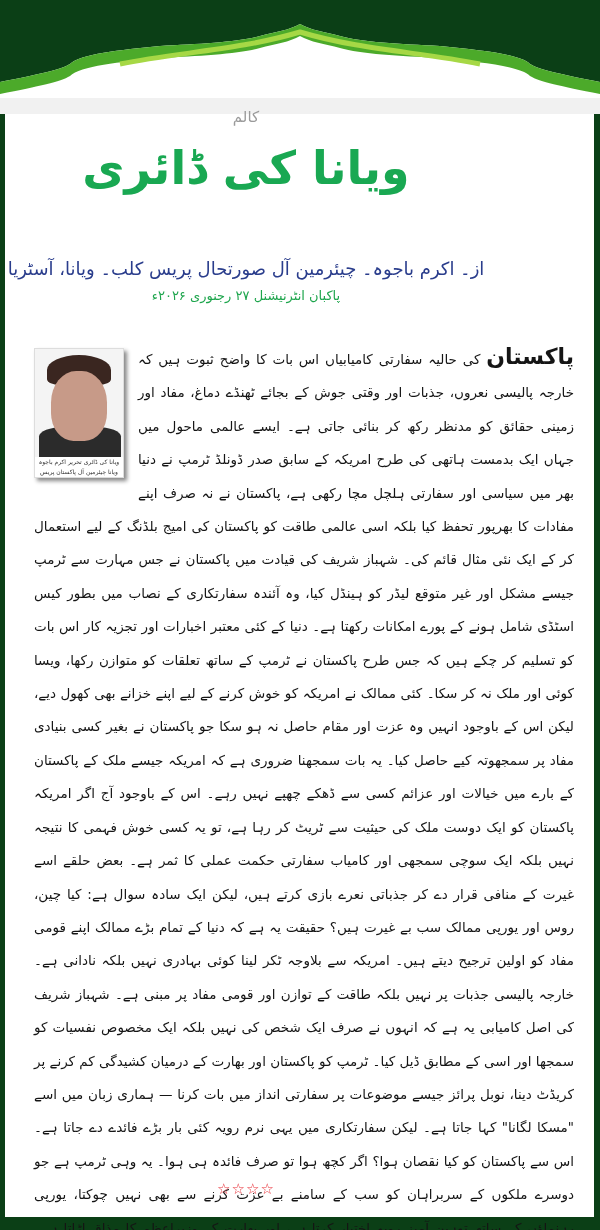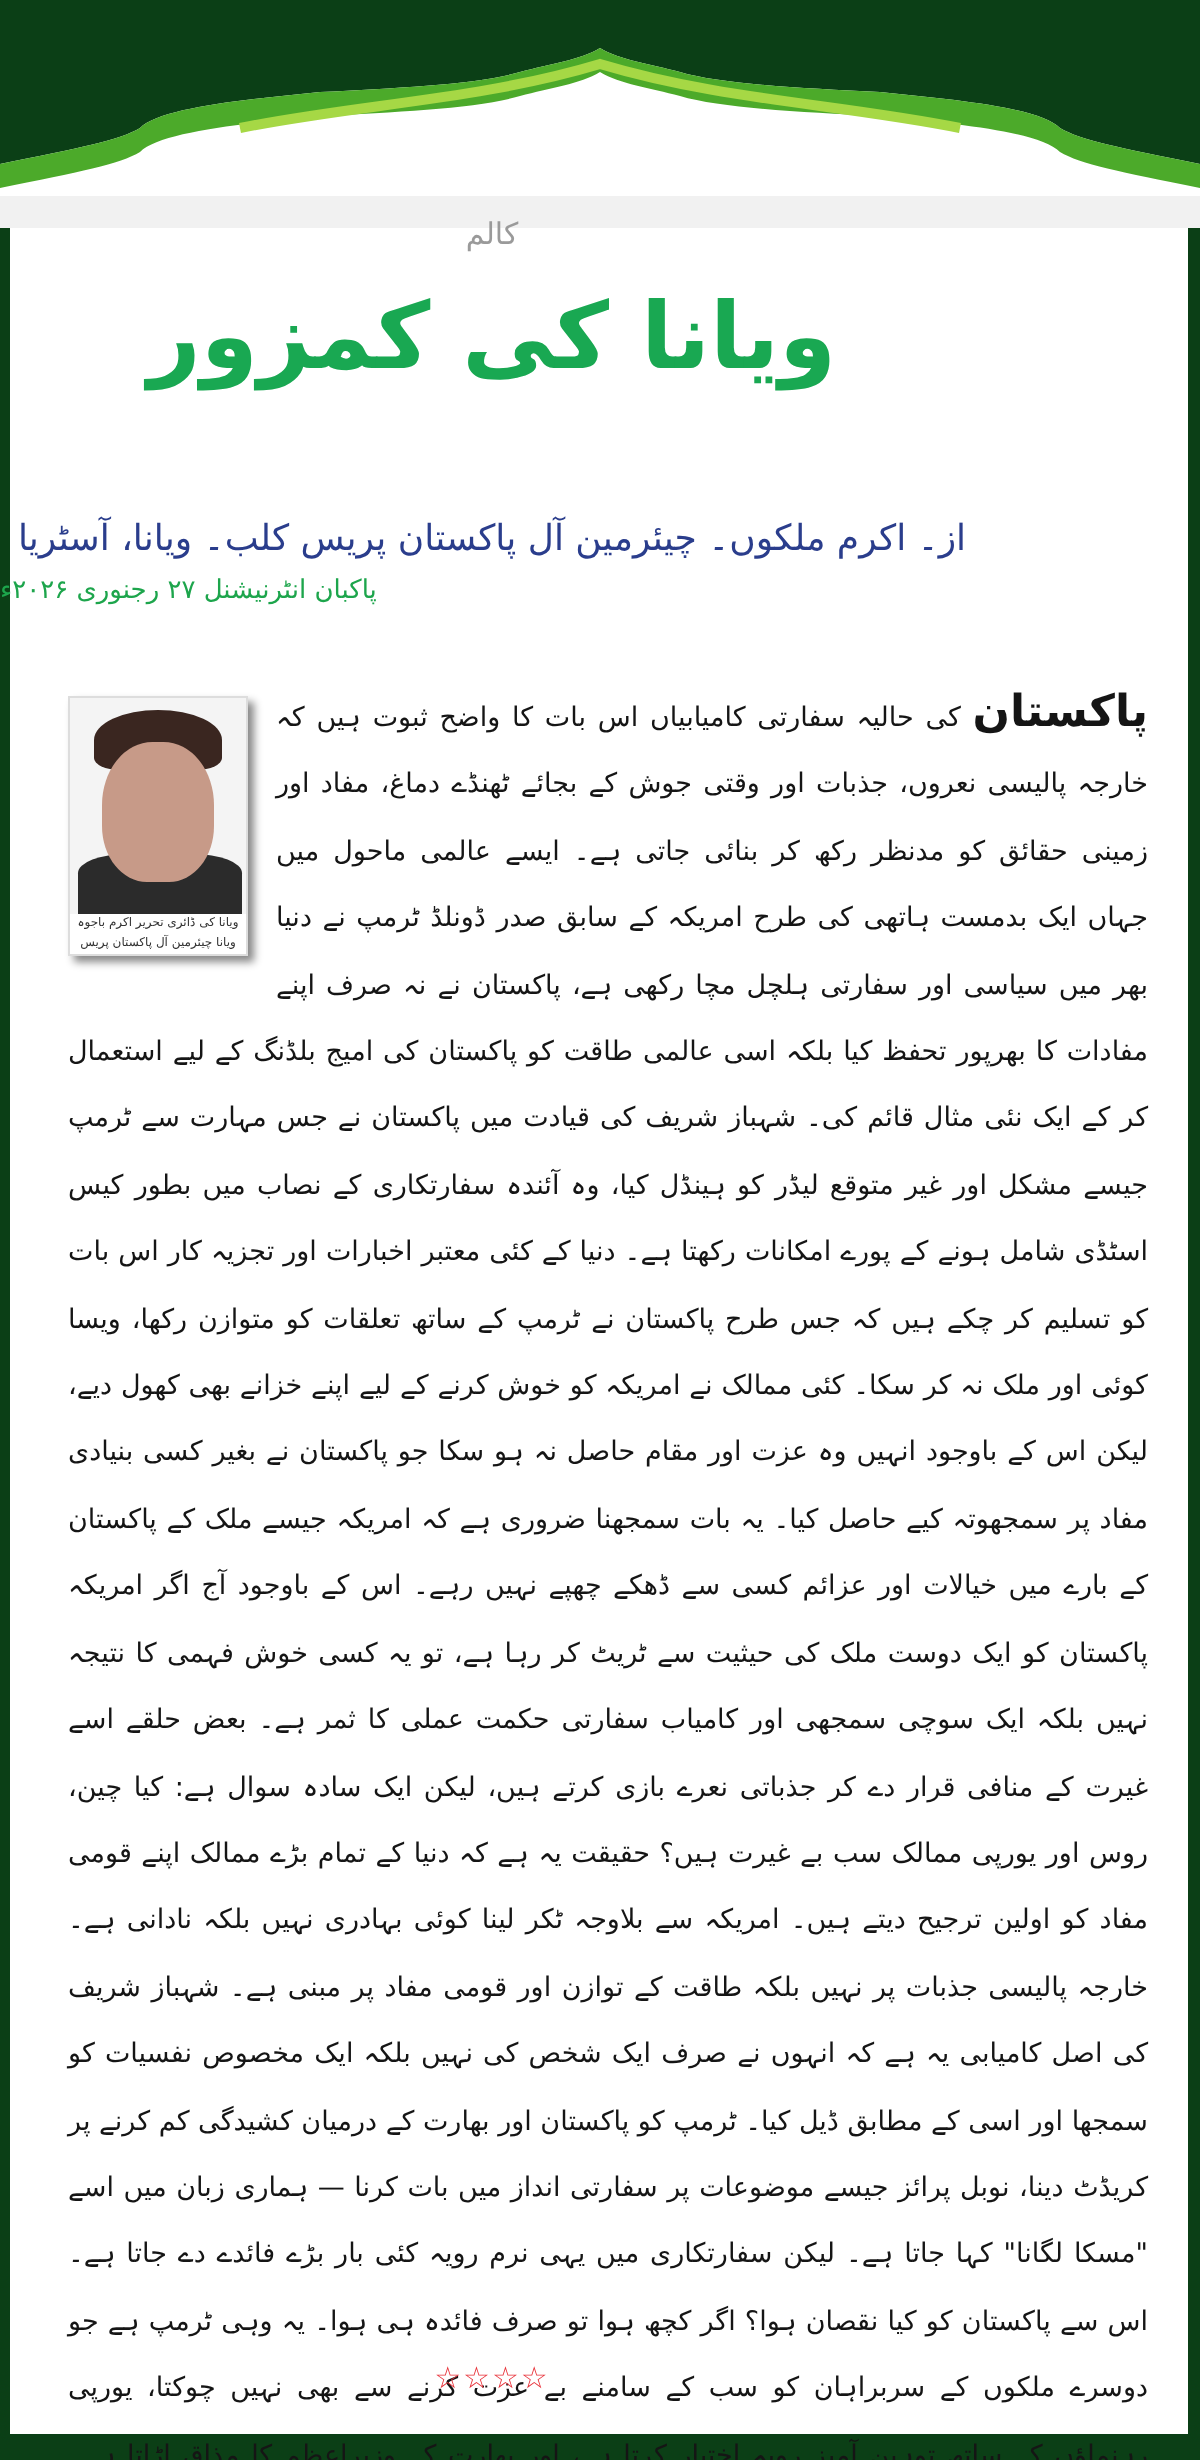--- a/index.html
+++ b/index.html
@@ -34,21 +34,21 @@
       text-align: center; color: #1f9a4a; font-size: 26px; font-weight: bold;
       font-family: "DejaVu Sans", sans-serif; line-height: 40px;
     }
     .byline {
       position: absolute; top: 258px; left: 0; width: 100%;
       text-align: center; color: #2a3d8c; font-size: 18px;
       font-family: "DejaVu Sans", sans-serif; direction: rtl;
     }
     .source {
       position: absolute; top: 288px; left: 0; width: 100%;
-      text-align: left; color: #1da54c; font-size: 13px;
+      text-align: center; color: #1da54c; font-size: 13px;
       font-family: "DejaVu Sans", sans-serif; direction: rtl;
     }
     .body {
       position: absolute; top: 340px; left: 34px; width: 540px;
       direction: rtl; text-align: justify;
       font-family: "DejaVu Sans", sans-serif; font-size: 13.5px; line-height: 33.4px;
       color: #151515;
     }
     .body .lead { font-size: 22px; font-weight: bold; }
     .photo {
@@ -88,22 +88,22 @@
   <div class="paper"></div>
 
   <svg class="arch" viewBox="0 0 600 90" preserveAspectRatio="none">
     <path d="M0,58 C40,50 60,46 70,40 C80,30 120,26 160,22 C200,20 240,18 260,12 C275,8 290,6 300,0 C310,6 325,8 340,12 C360,18 400,20 440,22 C480,26 520,30 530,40 C540,46 560,50 600,58 L600,90 L0,90 Z" fill="#ffffff"></path>
     <path d="M0,58 C40,50 60,46 70,40 C80,30 120,26 160,22 C200,20 240,18 260,12 C275,8 290,6 300,0 C310,6 325,8 340,12 C360,18 400,20 440,22 C480,26 520,30 530,40 C540,46 560,50 600,58 L600,70 C560,62 540,58 530,52 C520,42 480,38 440,34 C400,32 360,30 340,24 C325,20 310,18 300,12 C290,18 275,20 260,24 C240,30 200,32 160,34 C120,38 80,42 70,52 C60,58 40,62 0,70 Z" fill="#4caa2a"></path>
     <path d="M120,40 C180,28 240,26 300,8 C360,26 420,28 480,40" stroke="#a6d845" stroke-width="5" fill="none"></path>
     <path d="M0,74 L600,74 L600,90 L0,90 Z" fill="#f1f1f1"></path>
   </svg>
 
   <div class="label-kalam">کالم</div>
-  <div class="title-main">ویانا کی کمزور</div>
-  <div class="byline">از۔ اکرم ملکوں۔ چیئرمین آل پاکستان پریس کلب۔ ویانا، آسٹریا</div>
+  <div class="title-main">ویانا کی ڈائری</div>
+  <div class="byline">از۔ اکرم باجوہ۔ چیئرمین آل صورتحال پریس کلب۔ ویانا، آسٹریا</div>
   <div class="source">پاکبان انٹرنیشنل ۲۷ رجنوری ۲۰۲۶ء</div>
 
   <div class="body">
     <div class="photo">
       <div class="coat"></div>
       <div class="hair"></div>
       <div class="face" style="top:22px"></div>
       <div class="caption">ویانا کی ڈائری تحریر اکرم باجوہ ویانا چیئرمین آل پاکستان پریس کلب آسٹریا</div>
     </div>
     <span class="lead">پاکستان</span><span> کی حالیہ سفارتی کامیابیاں اس بات کا واضح ثبوت ہیں کہ خارجہ پالیسی نعروں، جذبات اور وقتی جوش کے بجائے ٹھنڈے دماغ، مفاد اور زمینی حقائق کو مدنظر رکھ کر بنائی جاتی ہے۔ ایسے عالمی ماحول میں جہاں ایک بدمست ہاتھی کی طرح امریکہ کے سابق صدر ڈونلڈ ٹرمپ نے دنیا بھر میں سیاسی اور سفارتی ہلچل مچا رکھی ہے، پاکستان نے نہ صرف اپنے مفادات کا بھرپور تحفظ کیا بلکہ اسی عالمی طاقت کو پاکستان کی امیج بلڈنگ کے لیے استعمال کر کے ایک نئی مثال قائم کی۔ شہباز شریف کی قیادت میں پاکستان نے جس مہارت سے ٹرمپ جیسے مشکل اور غیر متوقع لیڈر کو ہینڈل کیا، وہ آئندہ سفارتکاری کے نصاب میں بطور کیس اسٹڈی شامل ہونے کے پورے امکانات رکھتا ہے۔ دنیا کے کئی معتبر اخبارات اور تجزیہ کار اس بات کو تسلیم کر چکے ہیں کہ جس طرح پاکستان نے ٹرمپ کے ساتھ تعلقات کو متوازن رکھا، ویسا کوئی اور ملک نہ کر سکا۔ کئی ممالک نے امریکہ کو خوش کرنے کے لیے اپنے خزانے بھی کھول دیے، لیکن اس کے باوجود انہیں وہ عزت اور مقام حاصل نہ ہو سکا جو پاکستان نے بغیر کسی بنیادی مفاد پر سمجھوتہ کیے حاصل کیا۔ یہ بات سمجھنا ضروری ہے کہ امریکہ جیسے ملک کے پاکستان کے بارے میں خیالات اور عزائم کسی سے ڈھکے چھپے نہیں رہے۔ اس کے باوجود آج اگر امریکہ پاکستان کو ایک دوست ملک کی حیثیت سے ٹریٹ کر رہا ہے، تو یہ کسی خوش فہمی کا نتیجہ نہیں بلکہ ایک سوچی سمجھی اور کامیاب سفارتی حکمت عملی کا ثمر ہے۔ بعض حلقے اسے غیرت کے منافی قرار دے کر جذباتی نعرے بازی کرتے ہیں، لیکن ایک سادہ سوال ہے: کیا چین، روس اور یورپی ممالک سب بے غیرت ہیں؟ حقیقت یہ ہے کہ دنیا کے تمام بڑے ممالک اپنے قومی مفاد کو اولین ترجیح دیتے ہیں۔ امریکہ سے بلاوجہ ٹکر لینا کوئی بہادری نہیں بلکہ نادانی ہے۔ خارجہ پالیسی جذبات پر نہیں بلکہ طاقت کے توازن اور قومی مفاد پر مبنی ہے۔ شہباز شریف کی اصل کامیابی یہ ہے کہ انہوں نے صرف ایک شخص کی نہیں بلکہ ایک مخصوص نفسیات کو سمجھا اور اسی کے مطابق ڈیل کیا۔ ٹرمپ کو پاکستان اور بھارت کے درمیان کشیدگی کم کرنے پر کریڈٹ دینا، نوبل پرائز جیسے موضوعات پر سفارتی انداز میں بات کرنا — ہماری زبان میں اسے "مسکا لگانا" کہا جاتا ہے۔ لیکن سفارتکاری میں یہی نرم رویہ کئی بار بڑے فائدے دے جاتا ہے۔ اس سے پاکستان کو کیا نقصان ہوا؟ اگر کچھ ہوا تو صرف فائدہ ہی ہوا۔ یہ وہی ٹرمپ ہے جو دوسرے ملکوں کے سربراہان کو سب کے سامنے بے عزت کرنے سے بھی نہیں چوکتا، یورپی رہنماؤں کے ساتھ توہین آمیز رویہ اختیار کرتا ہے، اور بھارت کے وزیراعظم کا مذاق اڑاتا ہے۔ لیکن یہی ٹرمپ شہباز شریف کا مائیک ٹھیک کرتا نظر آتا ہے۔ یہ مناظر محض اتفاق نہیں بلکہ پاکستان کی سفارتی پوزیشن کی علامت ہیں۔ اس تمام صورتحال میں بھارت کے ساتھ جنگی کشیدگی میں پاکستان کی بہتر پوزیشن، عسکری قیادت کی کارکردگی، اور اپوزیشن کی بے جا تنقید بھی قابل غور ہے۔ اپوزیشن کا کہنا ہے کہ فلاں عالمی فورم میں شمولیت نہیں کرنی چاہیے، لیکن جب فلسطین میں بچے، بوڑھے، عورتیں اور جوان شہید ہو رہے تھے تو یہی اپوزیشن صرف بیان بازی تک محدود رہی۔ کیا وہ فلسطین گئے؟ کیا انہوں نے عملی طور پر امداد پہنچائی؟ پاکستان کی کامیاب سفارتکاری کے نتیجے میں فلسطین میں جنگ بندی کی راہ ہموار ہوئی، اور اب پاکستانی فوج اور ادارے وہاں انسانی ہمدردی کی بنیاد پر کردار ادا کرنے جا رہے ہیں۔ یہ ہے وہ عملی سفارتکاری جو صرف تقریروں سے نہیں بلکہ نتائج سے پہچانی جاتی ہے۔ آخر میں یہی کہا جا سکتا ہے کہ شہباز شریف کی قیادت میں پاکستان نے یہ ثابت کر دیا ہے کہ کمزور نعرے نہیں بلکہ مضبوط سفارتی حکمت عملی ہی کسی ملک کو عالمی سطح پر باوقار مقام دلا سکتی ہے۔ یہی وہ راستہ ہے جس پر چل کر قومیں ترقی کرتی ہیں اور یہی وہ کامیاب سفارتکاری ہے جسے تاریخ میں یاد رکھا جائے گا۔</span>

